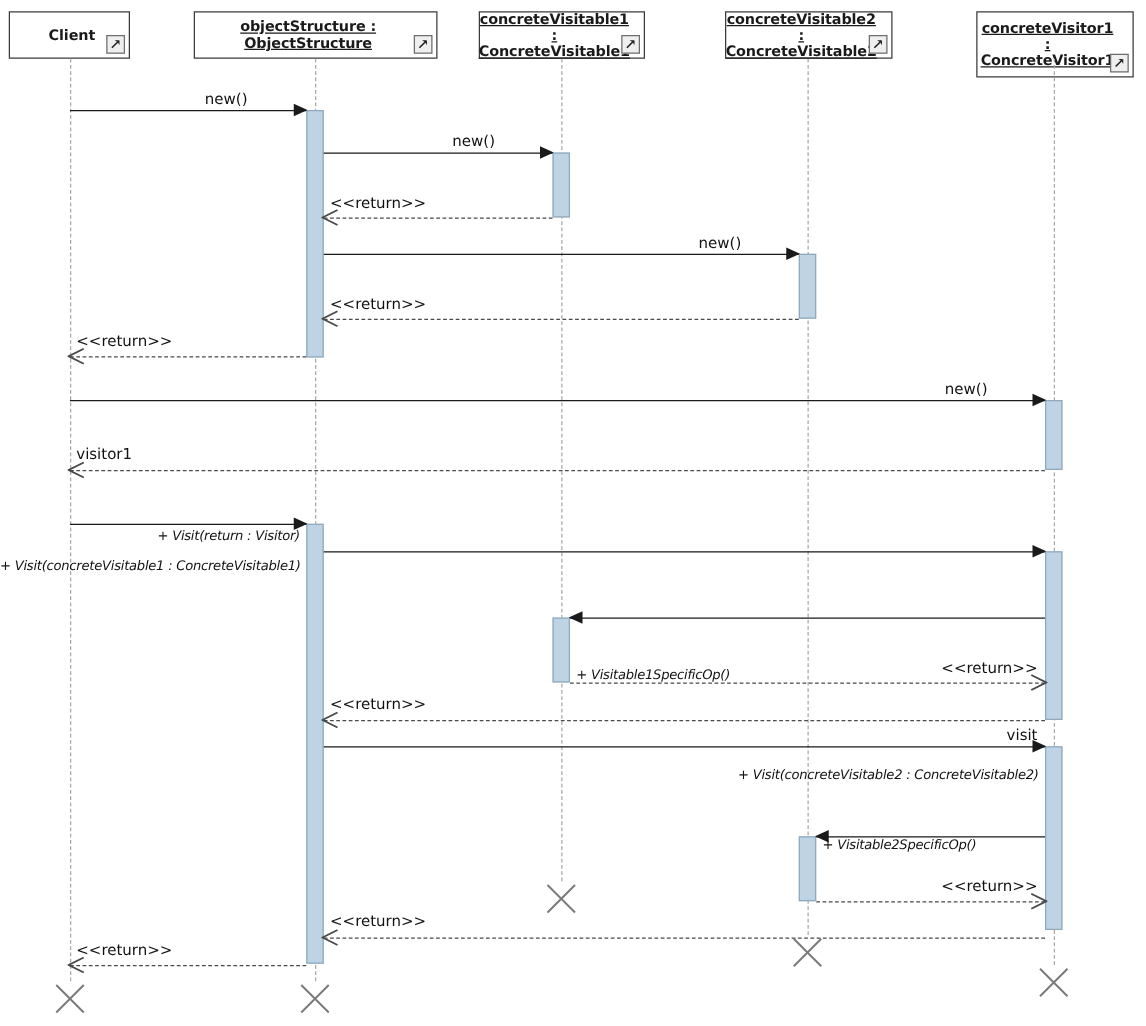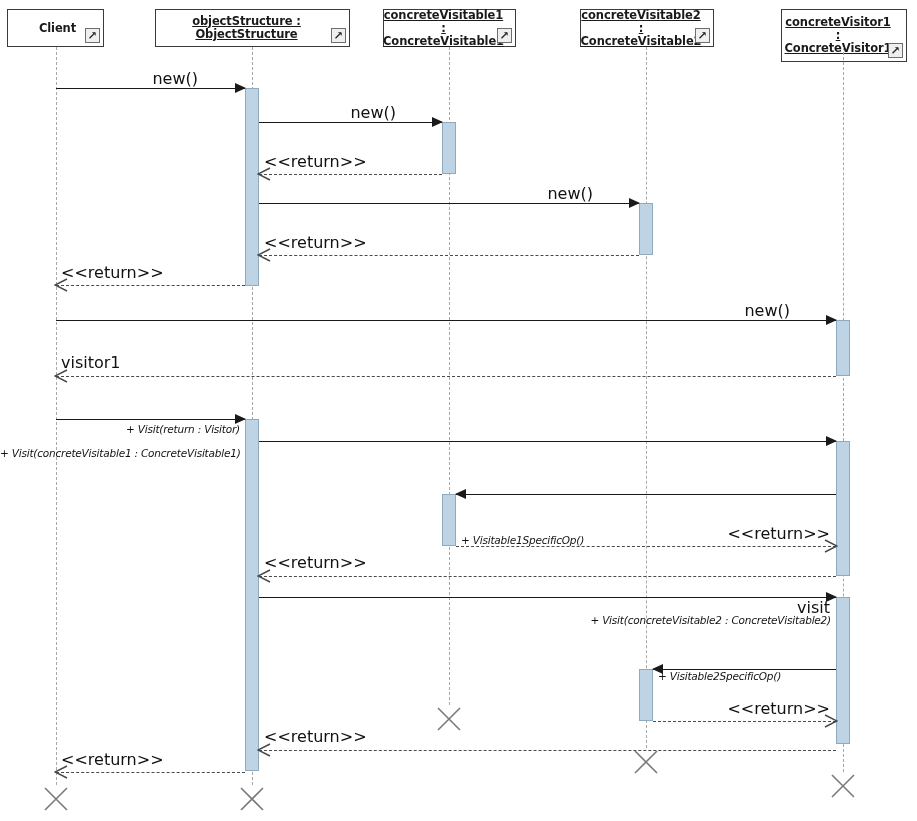--- a/index.html
+++ b/index.html
@@ -82,21 +82,21 @@
     border-bottom:5px solid transparent;
     border-right:11px solid #1a1a1a;
   }
   
   .head-open-l{ position:absolute; top:-7px; left:-2px; width:14px;height:14px; }
   .head-open-r{ position:absolute; top:-7px; right:-2px; width:14px;height:14px; }
   .head-open-l svg,.head-open-r svg{display:block;}
 
   .msg-label{
     position:absolute;
-    font-size:16px;
+    font-size:12px;
     color:#111111;
     white-space:nowrap;
     line-height:12px;
   }
   .msg-label.ital{ font-style:italic; font-size:10.5px; letter-spacing:-0.2px;}
 
   
   .destroy{ position:absolute; width:26px;height:26px; }
   .destroy svg{display:block;}
 </style>
@@ -263,21 +263,21 @@
           <svg width="14" height="14" viewBox="0 0 14 14">
             <path d="M13 1 L1 7 L13 13" stroke="#4a4a4a" stroke-width="1.5" fill="none"></path>
           </svg>
         </div>
       </div>
       <div class="msg-label" style="top: 557px; left: 264px;">&lt;&lt;return&gt;&gt;</div>
       <div class="msg" style="left: 259px; top: 597px; width: 577px;">
         <div class="line" style="border-top-color: rgb(26, 26, 26);"></div>
         <div class="head-solid-r" style="border-left-color: rgb(26, 26, 26);"></div>
       </div>
-      <div class="msg-label" style="top: 602px; left: 0px; width: 830px; text-align: right;">visit</div>
+      <div class="msg-label" style="top: 582px; left: 0px; width: 830px; text-align: right;">visit</div>
       <div class="msg-label ital" style="top: 614px; left: 0px; width: 831px; text-align: right;">+ Visit(concreteVisitable2 : ConcreteVisitable2)</div>
       <div class="msg" style="left: 653px; top: 669px; width: 183px;">
         <div class="line" style="border-top-color: rgb(26, 26, 26);"></div>
         <div class="head-solid-l" style="border-right-color: rgb(26, 26, 26);"></div>
       </div>
       <div class="msg-label ital" style="top: 670px; left: 658px;">+ Visitable2SpecificOp()</div>
       <div class="msg ret" style="left: 653px; top: 721px; width: 183px;">
         <div class="line" style="border-top-color: rgb(74, 74, 74);"></div>
         <div class="head-open-r">
           <svg width="14" height="14" viewBox="0 0 14 14">

